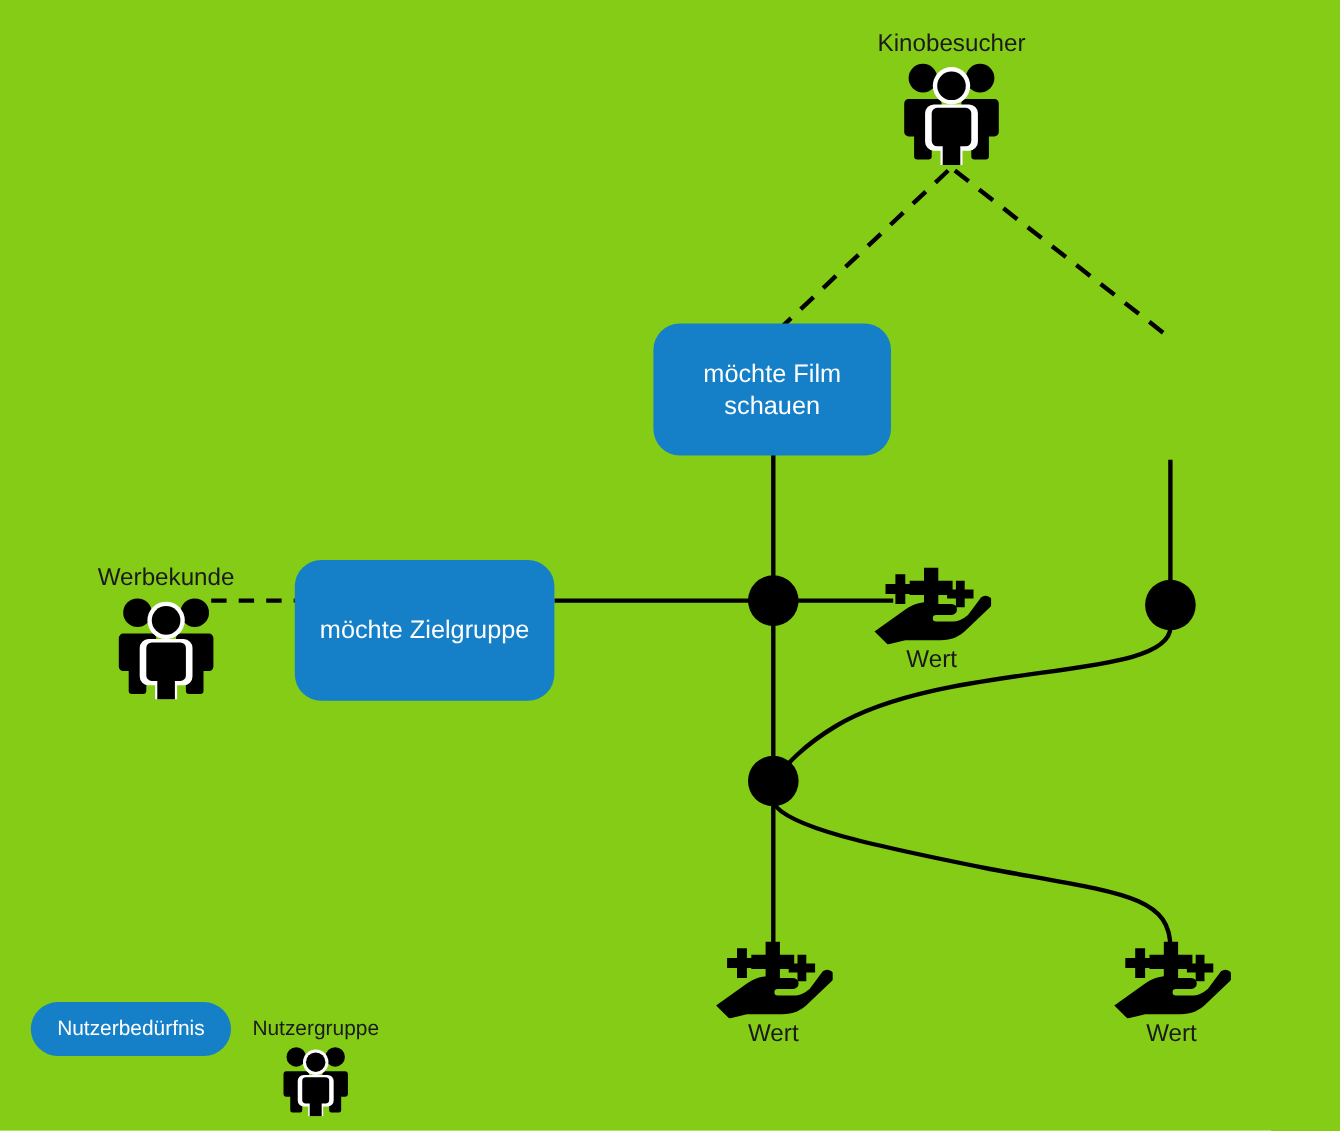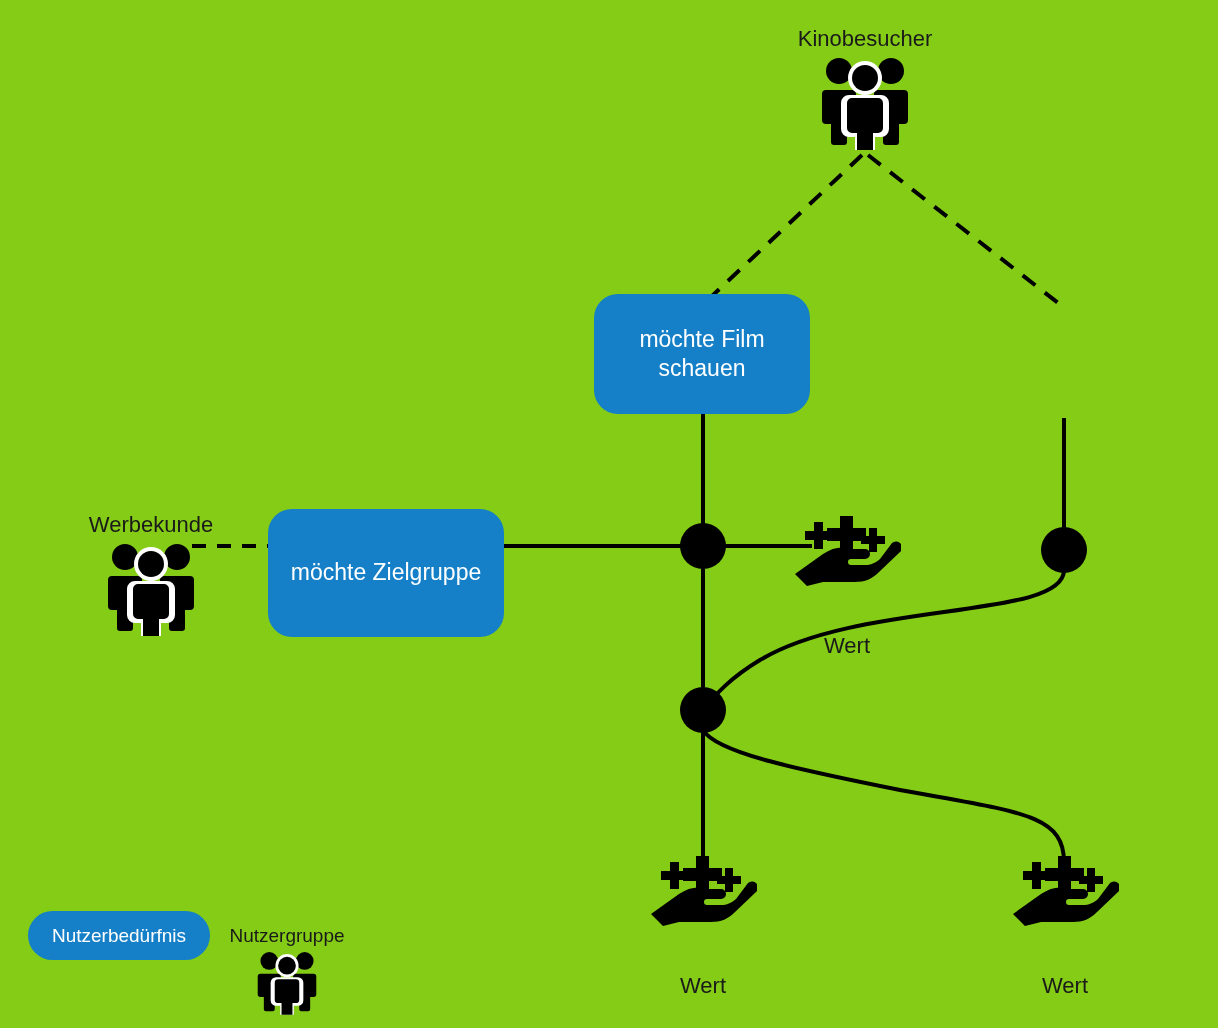--- a/index.html
+++ b/index.html
@@ -64,21 +64,20 @@
   }
   .actor-label.small {
     font-size: 19px;
     margin-top: 33px;
   }
   .value-node {
     position: absolute;
     display: flex;
     flex-direction: column;
     align-items: center;
-    gap: 47px;
   }
   .value-label {
     font-size: 22px;
     color: #1a1a1a;
     margin-top: 0px;
   }
   .icon-svg { display: block; }
 </style>
 </head>
 <body>

